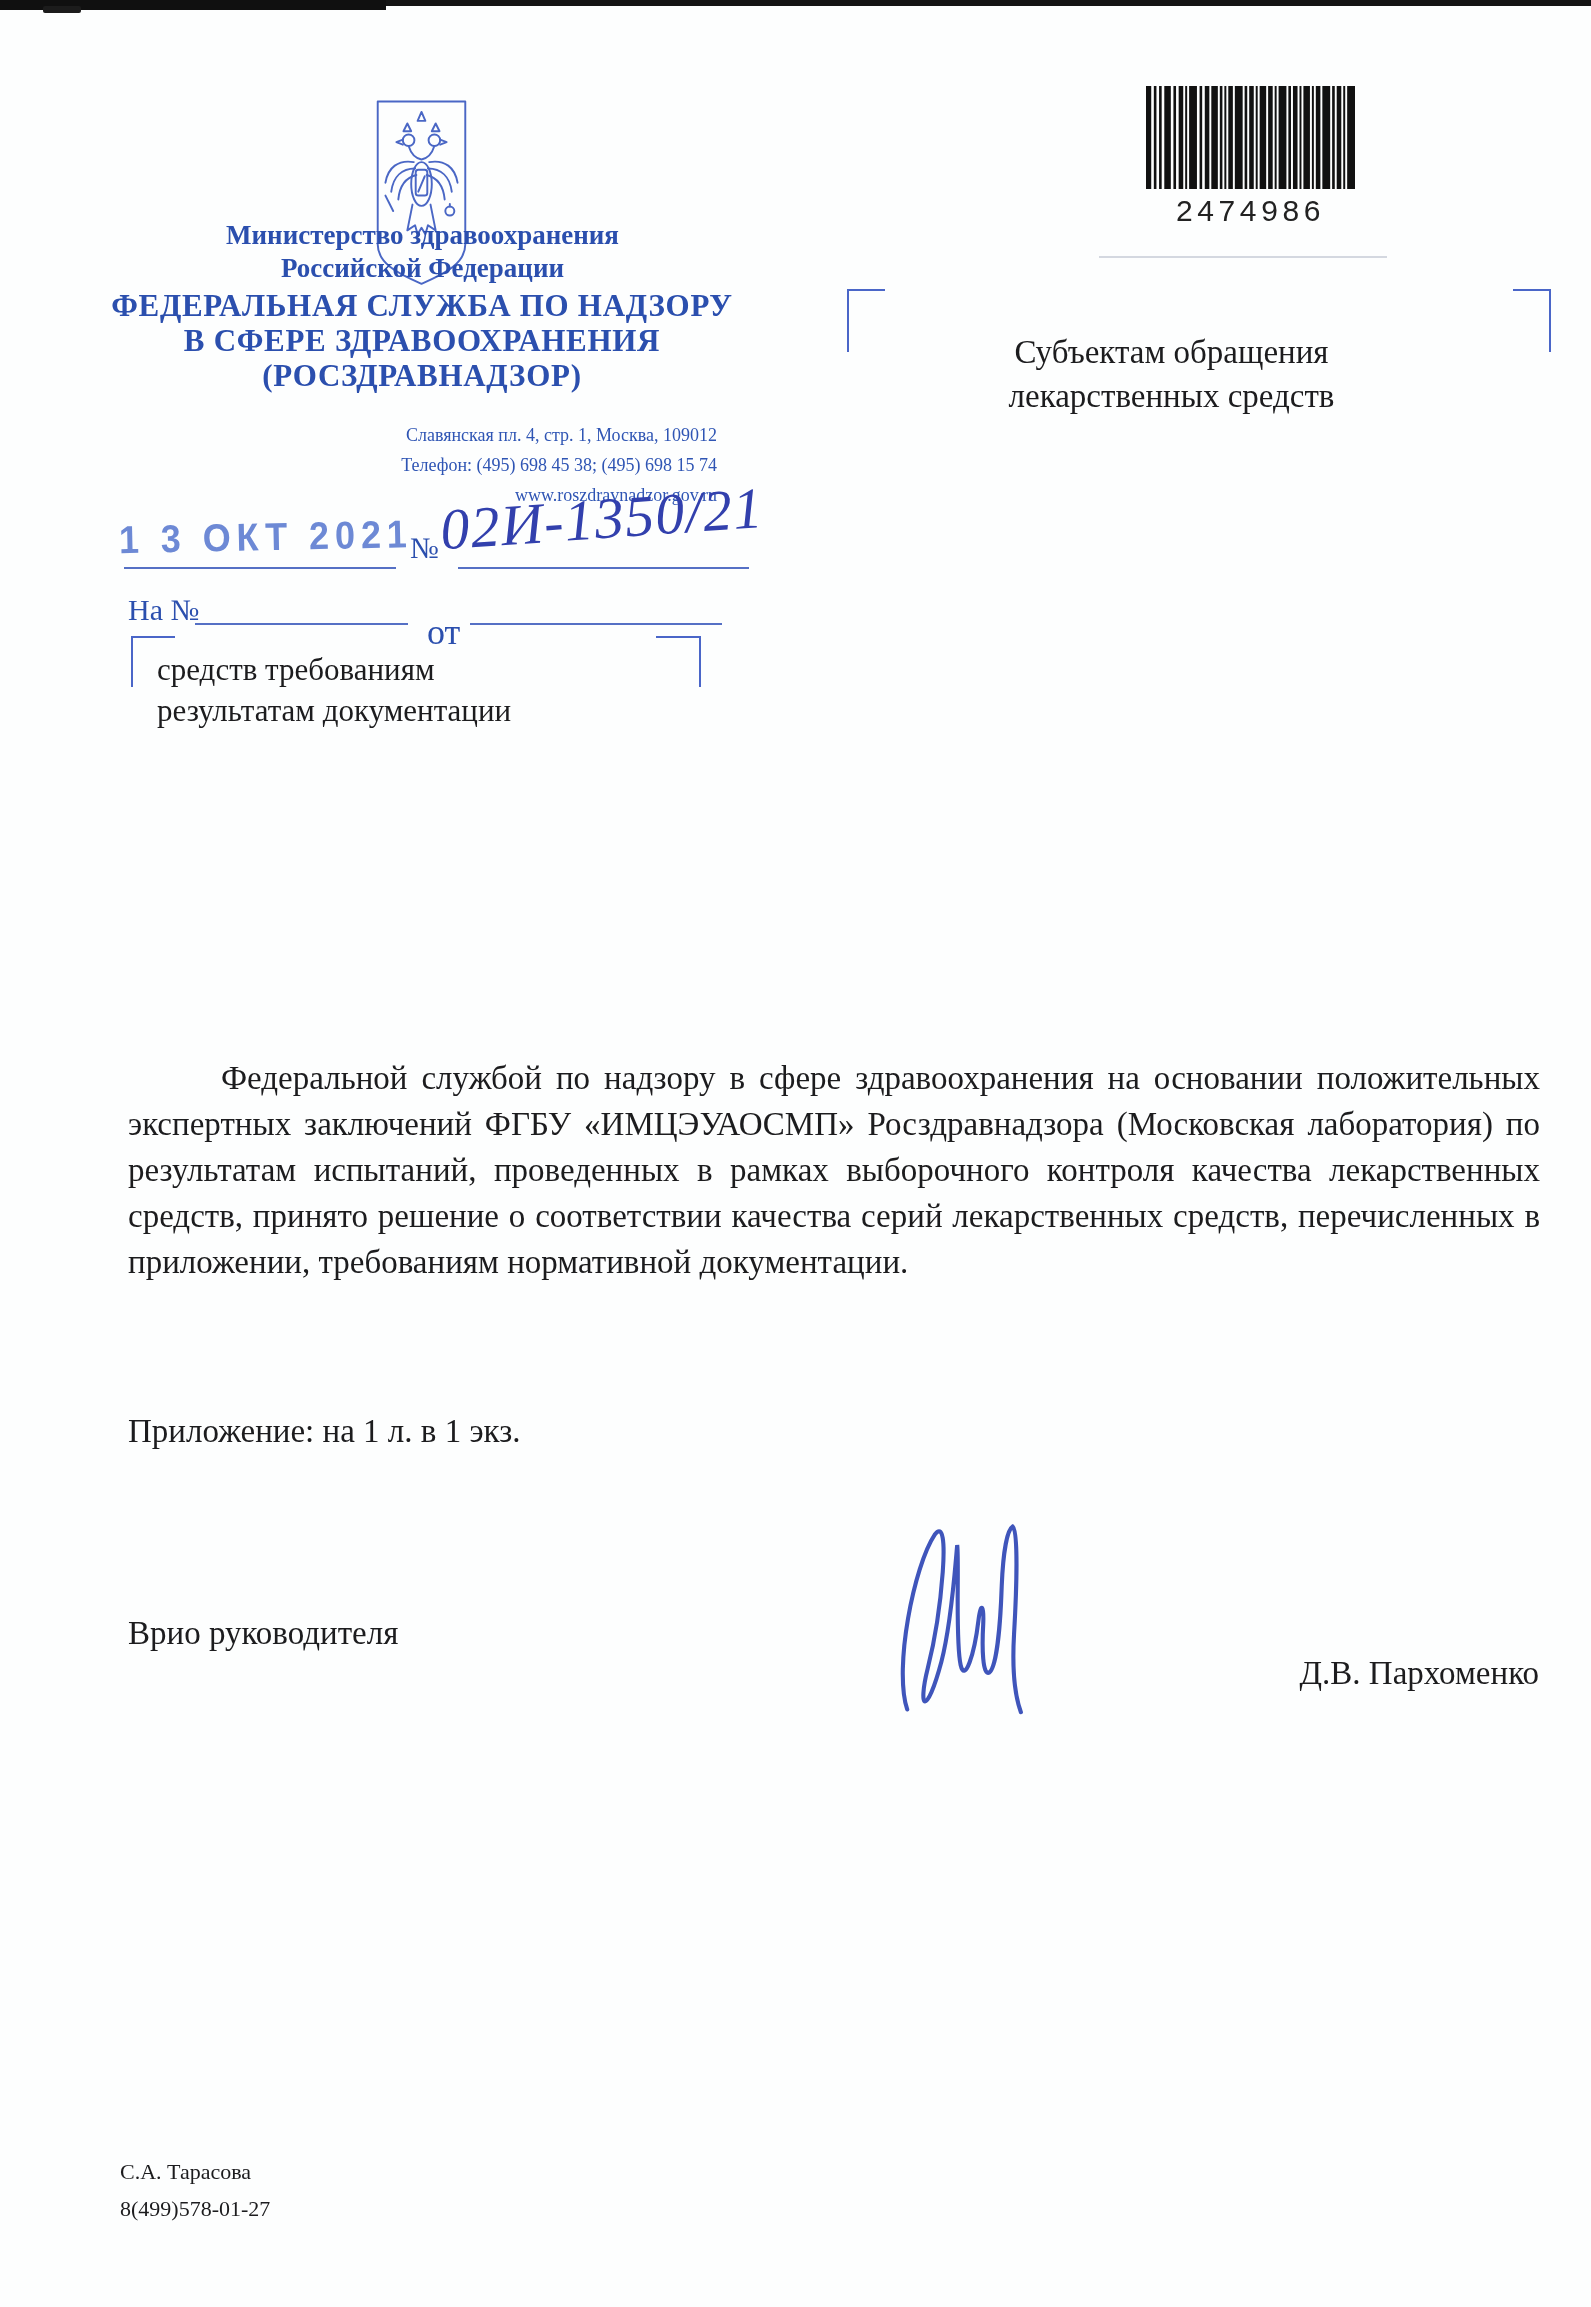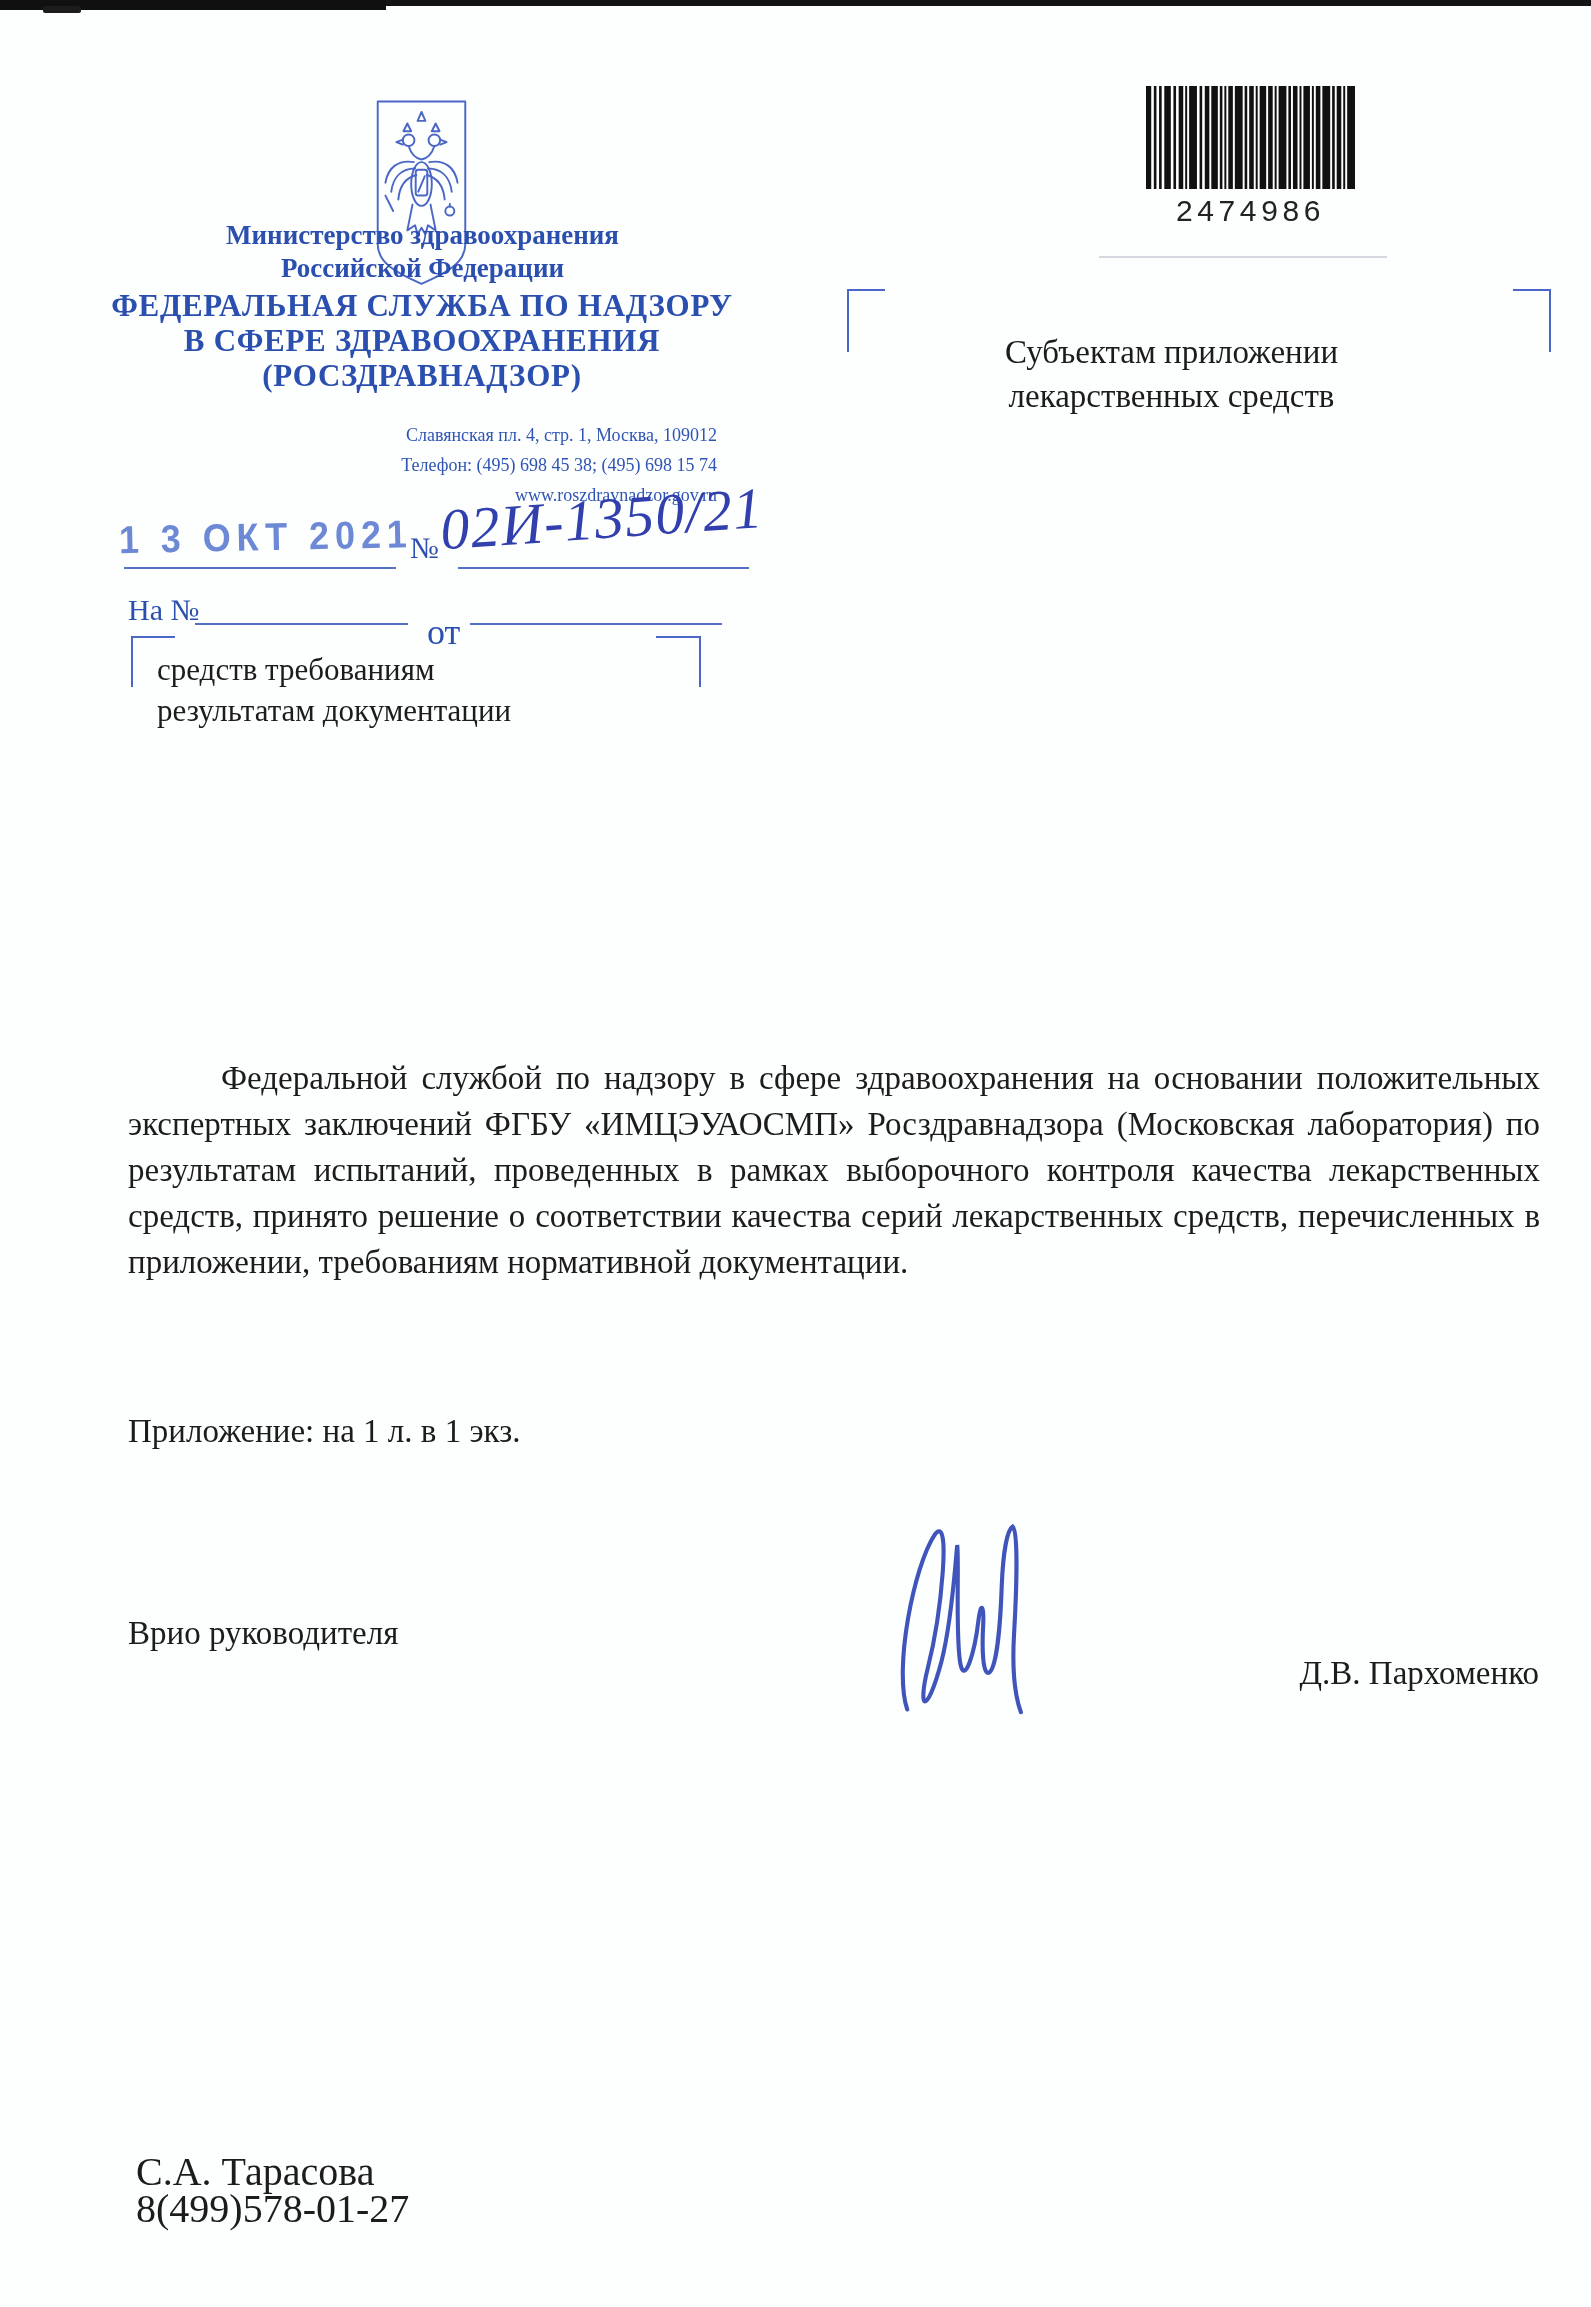--- a/index.html
+++ b/index.html
@@ -66,21 +66,21 @@
               text-align:justify; text-indent:93px; }
   .attachment { position:absolute; left:128px; top:1413px; font-size:33px; color:#1c1c1e; }
 
   
   .sig-position { position:absolute; left:128px; top:1615px; font-size:33px; color:#1c1c1e; }
   .sig-name { position:absolute; left:1210px; top:1615px; width:329px; text-align:right;
               font-size:33px; color:#1c1c1e;margin-top:40px; }
   .sig-scribble { position:absolute; left:851px; top:1504px; width:222px; height:226px; }
 
   
-  .footer { position:absolute; left:136px; top:2153px; font-size:40px; line-height:37px; color:#1c1c1e; }
+  .footer { position:absolute; left:120px; top:2153px; font-size:22px; line-height:37px; color:#1c1c1e; }
 </style>
 </head>
 <body>
 
 <div class="page">
 
   <div class="scan-strip"></div>
   <div class="scan-strip-left"></div>
   <div class="scan-blob"></div>
 
@@ -169,21 +169,21 @@
 
   <div class="corner rcpt-tl">
       <div class="h"></div>
       <div class="v"></div>
     </div>
   <div class="corner rcpt-tr">
       <div class="h"></div>
       <div class="v"></div>
     </div>
   <div class="recipient">
-    <div>Субъектам приложении</div>
+    <div>Субъектам обращения</div>
     <div>лекарственных средств</div>
   </div>
 
   <div class="date-stamp">1 3 ОКТ 2021</div>
   <div class="num-label">№</div>
   <div class="num-value">02И-1350/21</div>
   <div class="rule rule-stamp"></div>
   <div class="rule rule-num"></div>
   <div class="na-label">На №</div>
   <div class="rule rule-na"></div>

